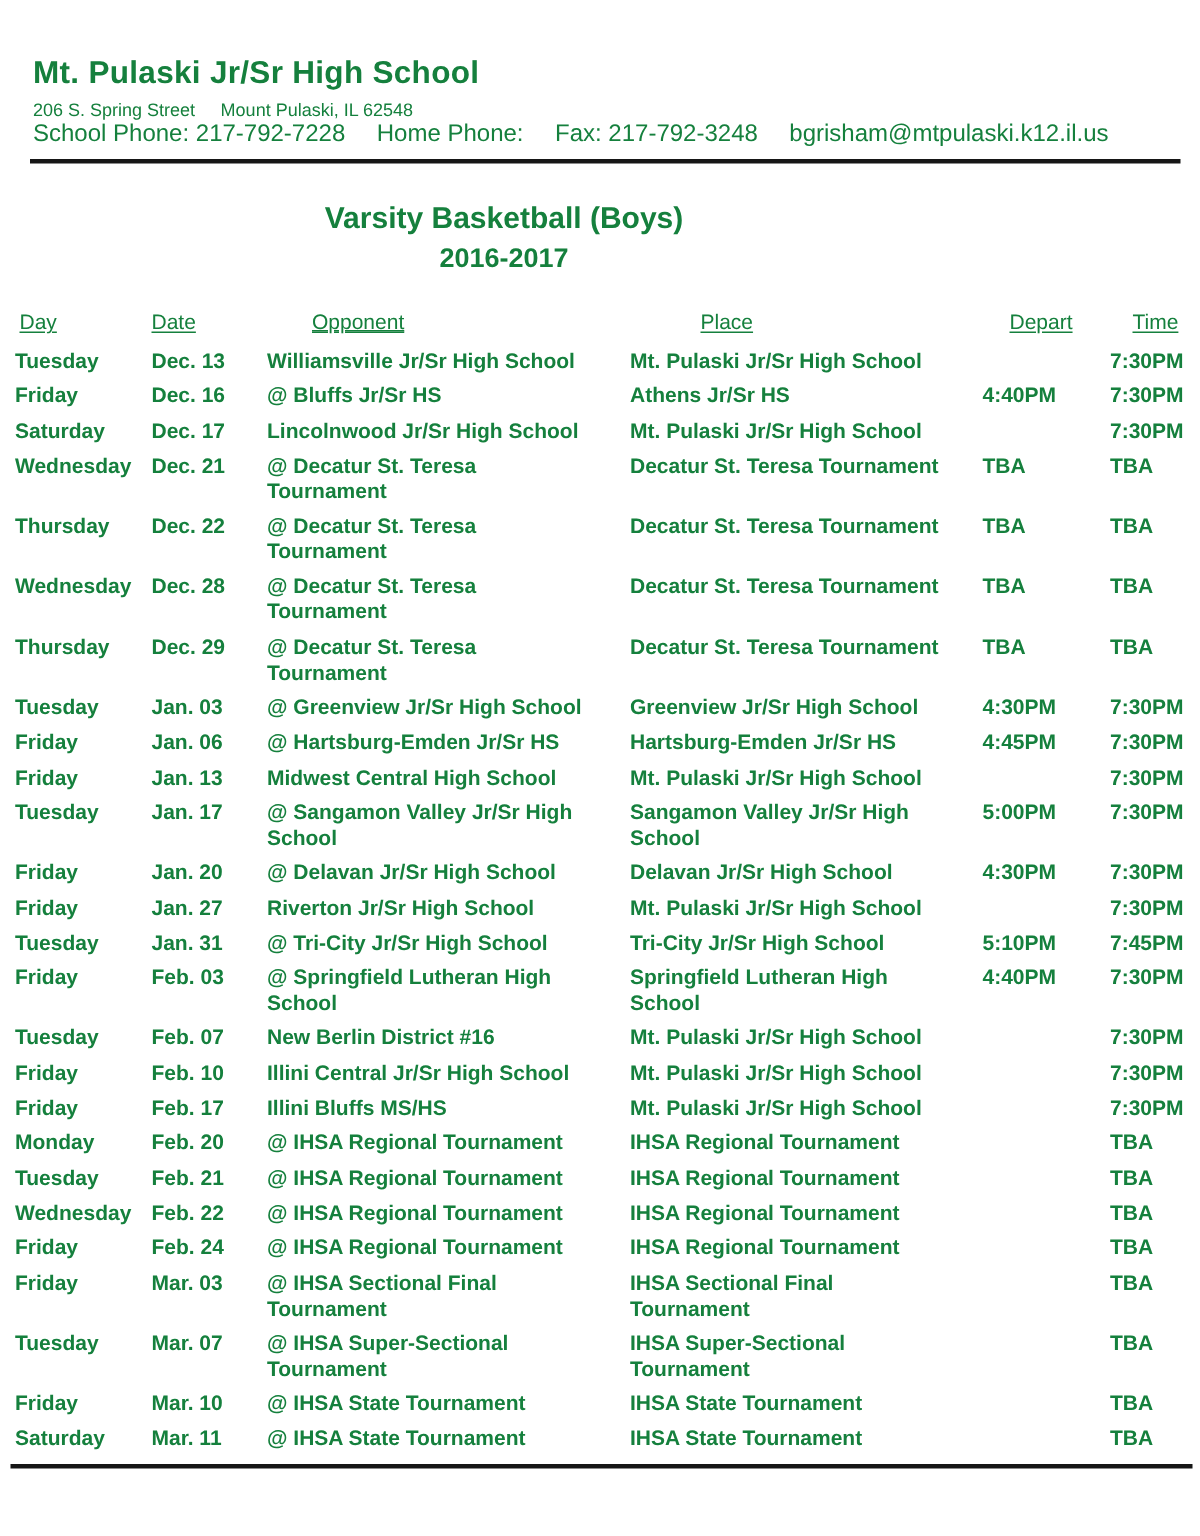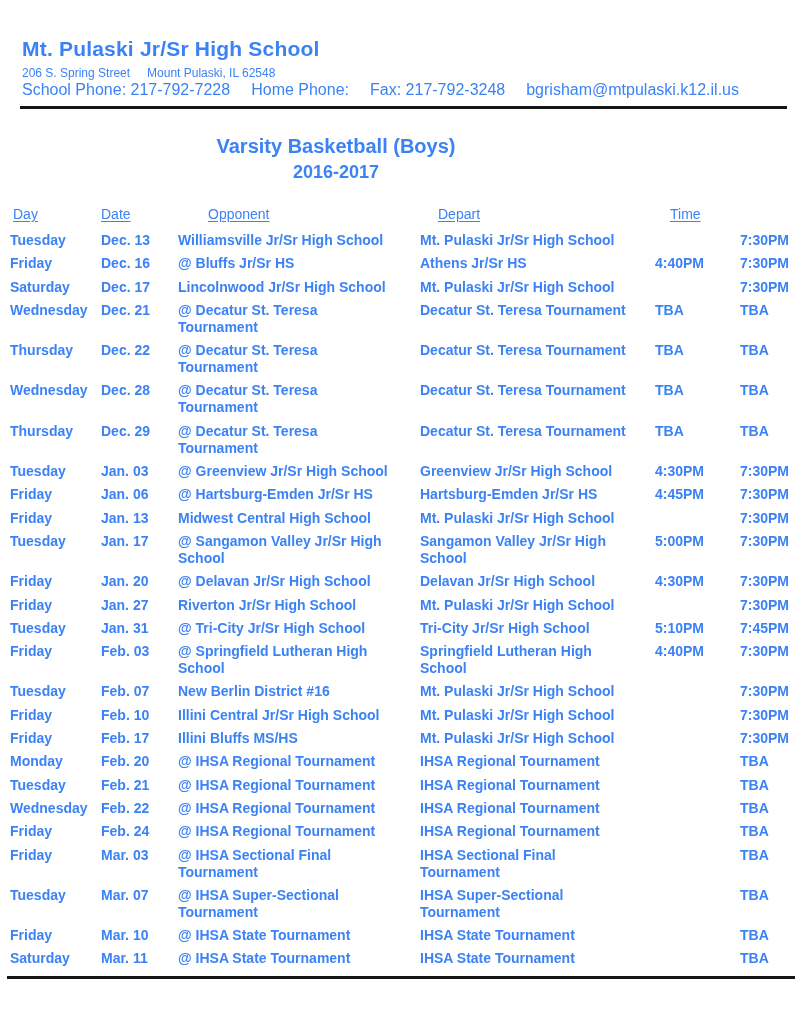--- a/index.html
+++ b/index.html
@@ -1,18 +1,18 @@
 <!DOCTYPE html>
 <html><head>
 <meta charset="utf-8">
 <style>
   html, body { margin:0; padding:0; background:#ffffff; }
   .page {
     position:relative; width:800px; height:1024px; overflow:hidden;
-    background:#ffffff; color:#3b82f6;
+    background:#ffffff; color:#15803d;
     font-family:"Liberation Sans", sans-serif;
     -webkit-font-smoothing:antialiased;
   }
   
   .letterhead { position:absolute; left:22px; top:37px; }
   .school-name { margin:0; font-size:21px; font-weight:bold; letter-spacing:0.2px; line-height:24px; }
   .addr-line { margin-top:4px; font-size:12px; line-height:16px; }
   .addr-line .seg-street { margin-right:17px; }
   .contact-line { margin-top:1px; font-size:16px; line-height:16px; }
   .contact-line .seg { margin-right:21px; }
@@ -27,21 +27,21 @@
   .sched-table { position:absolute; left:10px; top:206px; width:786px; font-size:14px; }
   .grid-row {
     display:grid;
     grid-template-columns:91px 77px 242px 235px 85px 56px;
     align-items:start;
   }
   .thead { font-weight:normal; line-height:17px; margin-bottom:9px; }
   .thead .hc span { text-decoration:underline; text-underline-offset:2px; }
   .h-day   { padding-left:3px; }
   .h-date  { padding-left:0px; }
-  .h-opp   { padding-left:30px; }
+  .h-opp   { padding-left:30px;text-decoration:underline; }
   .h-place { padding-left:47px; }
   .h-depart{ padding-left:18px; }
   .h-time  { padding-left:15px; }
   .trow { font-weight:bold; line-height:17px; margin-bottom:6.3px; }
   .trow .tc { white-space:pre-line; }
 </style>
 </head>
 <body>
 
 <div class="page">
@@ -61,20 +61,21 @@
   <div class="title-block">
     <h2 class="sched-title">Varsity Basketball (Boys)</h2>
     <div class="sched-season">2016-2017</div>
   </div>
 
   <div class="sched-table">
     <div class="grid-row thead">
       <div class="hc h-day"><span>Day</span></div>
       <div class="hc h-date"><span>Date</span></div>
       <div class="hc h-opp"><span>Opponent</span></div>
+      <div class="hc h-place"><span>Place</span></div>
       <div class="hc h-depart"><span>Depart</span></div>
       <div class="hc h-time"><span>Time</span></div>
     </div>
     <div id="tbody">
         <div class="grid-row trow">
     <div class="tc">Tuesday</div>
     <div class="tc">Dec. 13</div>
     <div class="tc">Williamsville Jr/Sr High School</div>
     <div class="tc">Mt. Pulaski Jr/Sr High School</div>
     <div class="tc"></div>

